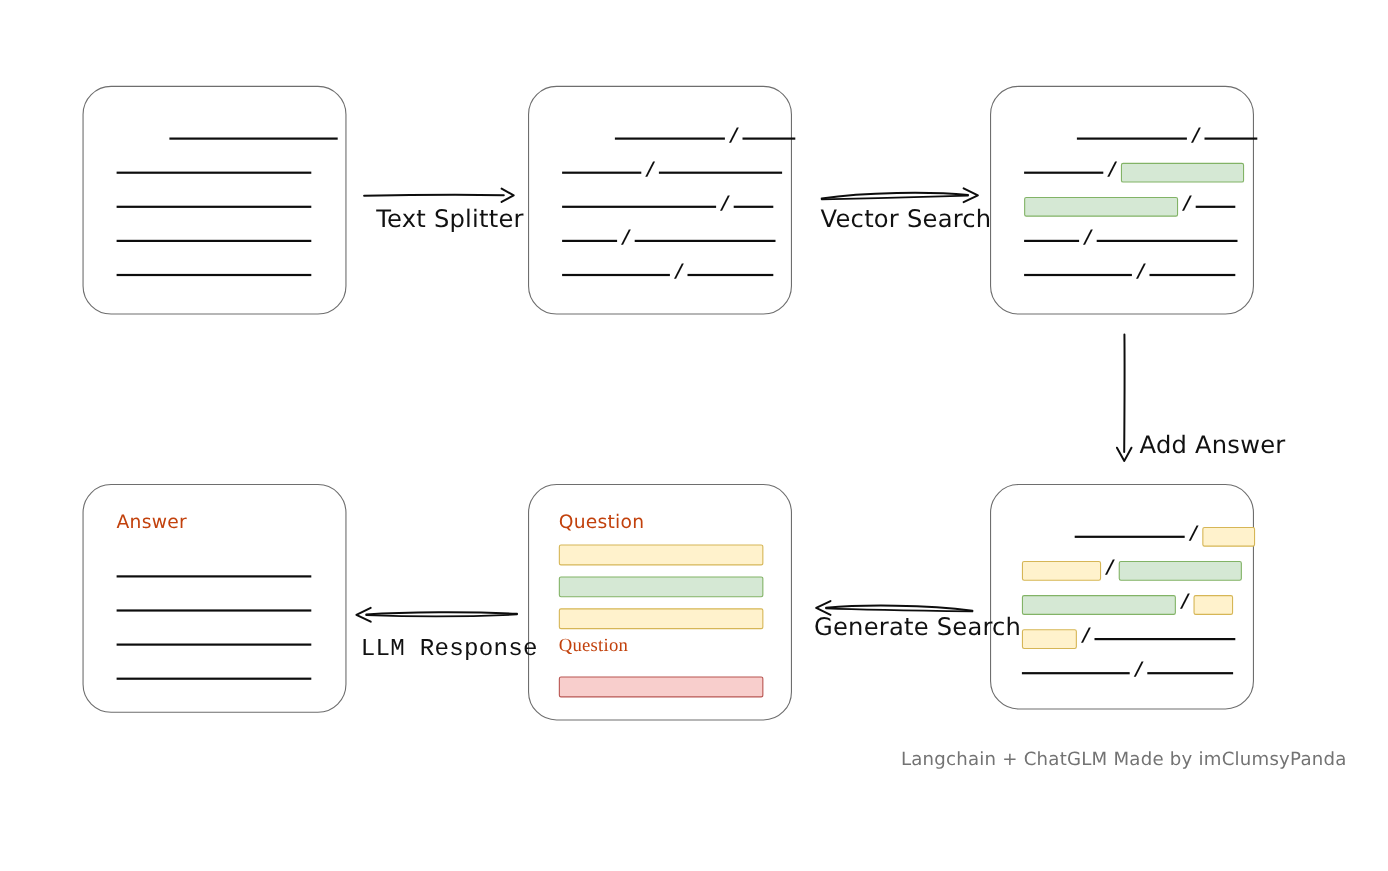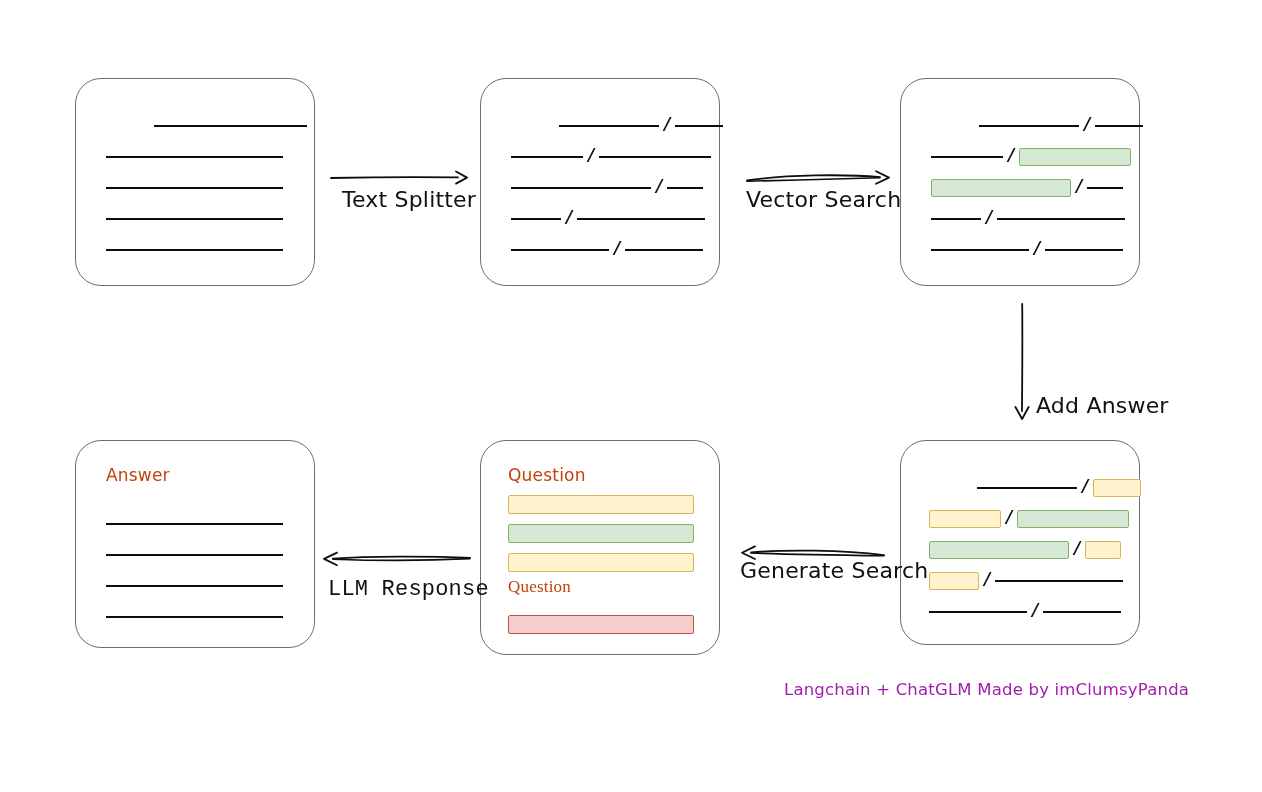--- a/index.html
+++ b/index.html
@@ -28,22 +28,22 @@
   .bar{position:absolute;height:19px;box-sizing:border-box;border-radius:2px;}
   .bar.green{background:#d5e8d4;border:1.4px solid #82b366;}
   .bar.yellow{background:#fff2cc;border:1.4px solid #d6b656;}
   .bar.red{background:#f8cecc;border:1.4px solid #b85450;}
 
   
   .boxlabel{position:absolute;font-size:17px;color:#c2410c;white-space:nowrap;
             letter-spacing:.2px;}
   .edgelabel{position:absolute;font-size:22px;color:#111;white-space:nowrap;
              letter-spacing:.2px;margin-top:40px;}
-  .footer{position:absolute;font-size:16.5px;color:#a21caf;white-space:nowrap;
-          letter-spacing:.2px;}
+  .footer{position:absolute;font-size:16.5px;color:#737373;white-space:nowrap;
+          letter-spacing:.2px;margin-left:35px;}
 
   svg.arrow{position:absolute;overflow:visible;}
   svg.arrow path,svg.arrow polyline{fill:none;stroke:#0d0d0d;}
 </style>
 </head>
 <body>
 
 <div class="canvas">
 
   <div class="doc-box" style="left:75px;top:78px;width:240px;height:208px;">

